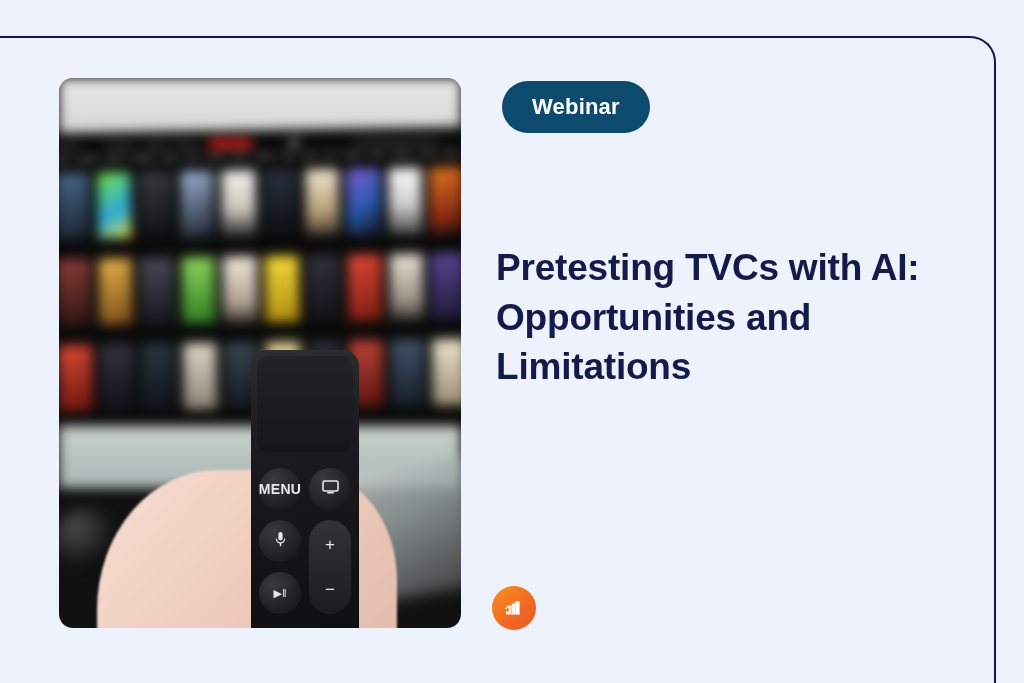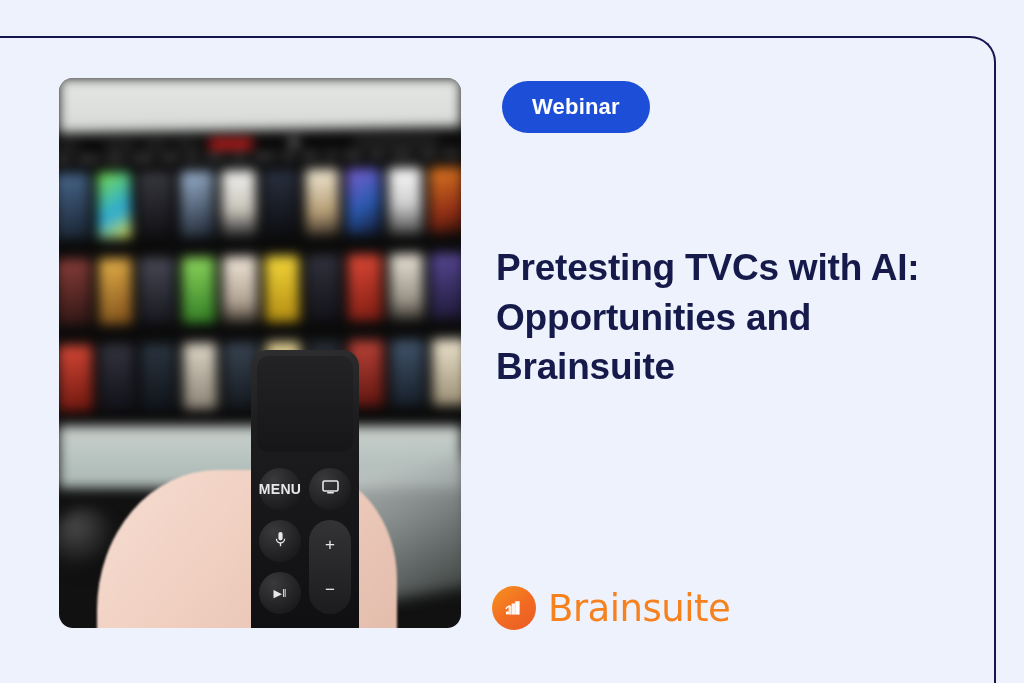--- a/index.html
+++ b/index.html
@@ -228,21 +228,21 @@
   }
   .volume-rocker .plus { top: 16px; }
   .volume-rocker .minus { bottom: 16px; }
 
   
   #badge-webinar {
     position: absolute;
     left: 502px; top: 81px;
     height: 52px;
     padding: 0 30px;
-    background: #1d4ed8;
+    background: #0c4a6e;
     color: #ffffff;
     border-radius: 26px;
     display: flex;
     align-items: center;
     justify-content: center;
     font-size: 22px;
     font-weight: bold;
     letter-spacing: .2px;
   }
 
@@ -403,26 +403,25 @@
     </div>
   </div>
 </div>
 
 <div id="card-frame"></div>
 
 <div id="badge-webinar">
   <span>Webinar</span>
 </div>
 
-<h1 id="page-title">Pretesting TVCs with AI: Opportunities and Brainsuite</h1>
+<h1 id="page-title">Pretesting TVCs with AI: Opportunities and Limitations</h1>
 
 <div id="brand-logo">
   <div id="brand-mark">
     <svg width="24" height="24" viewBox="0 0 24 24">
       <path d="M13.2 5.2 L17.6 5.2 L17.6 18.6 L13.2 18.6 Z" fill="#ffffff"></path>
       <path d="M9.6 7.4 L13.0 7.4 L13.0 18.6 L9.6 18.6 Z" fill="#ffffff" opacity="0.92"></path>
       <path d="M6.6 9.8 L9.4 9.8 L9.4 18.6 L6.6 18.6 Z" fill="#ffffff" opacity="0.85"></path>
       <circle cx="5.4" cy="16.9" r="1.6" fill="#ffffff"></circle>
       <path d="M4.2 12.4 a5.2 5.2 0 0 1 3.4 -2.4" fill="none" stroke="#ffffff" stroke-width="1.5" stroke-linecap="round"></path>
     </svg>
   </div>
-  <div id="brand-name">Brainsuite</div>
 </div>
 
 </body></html>

